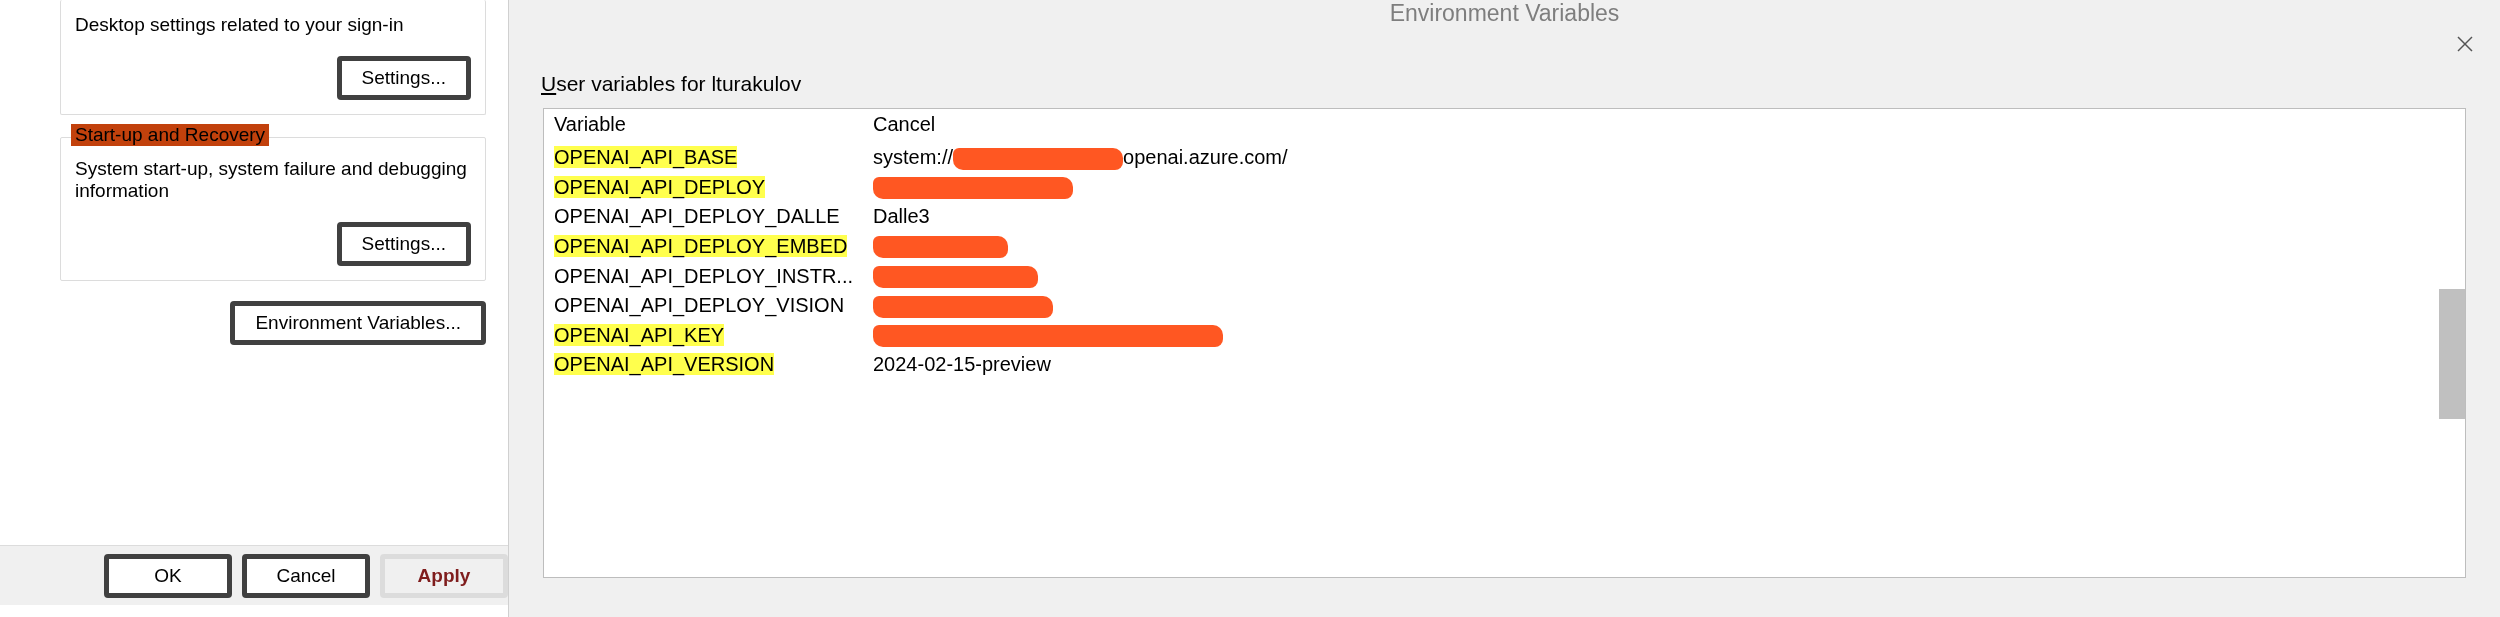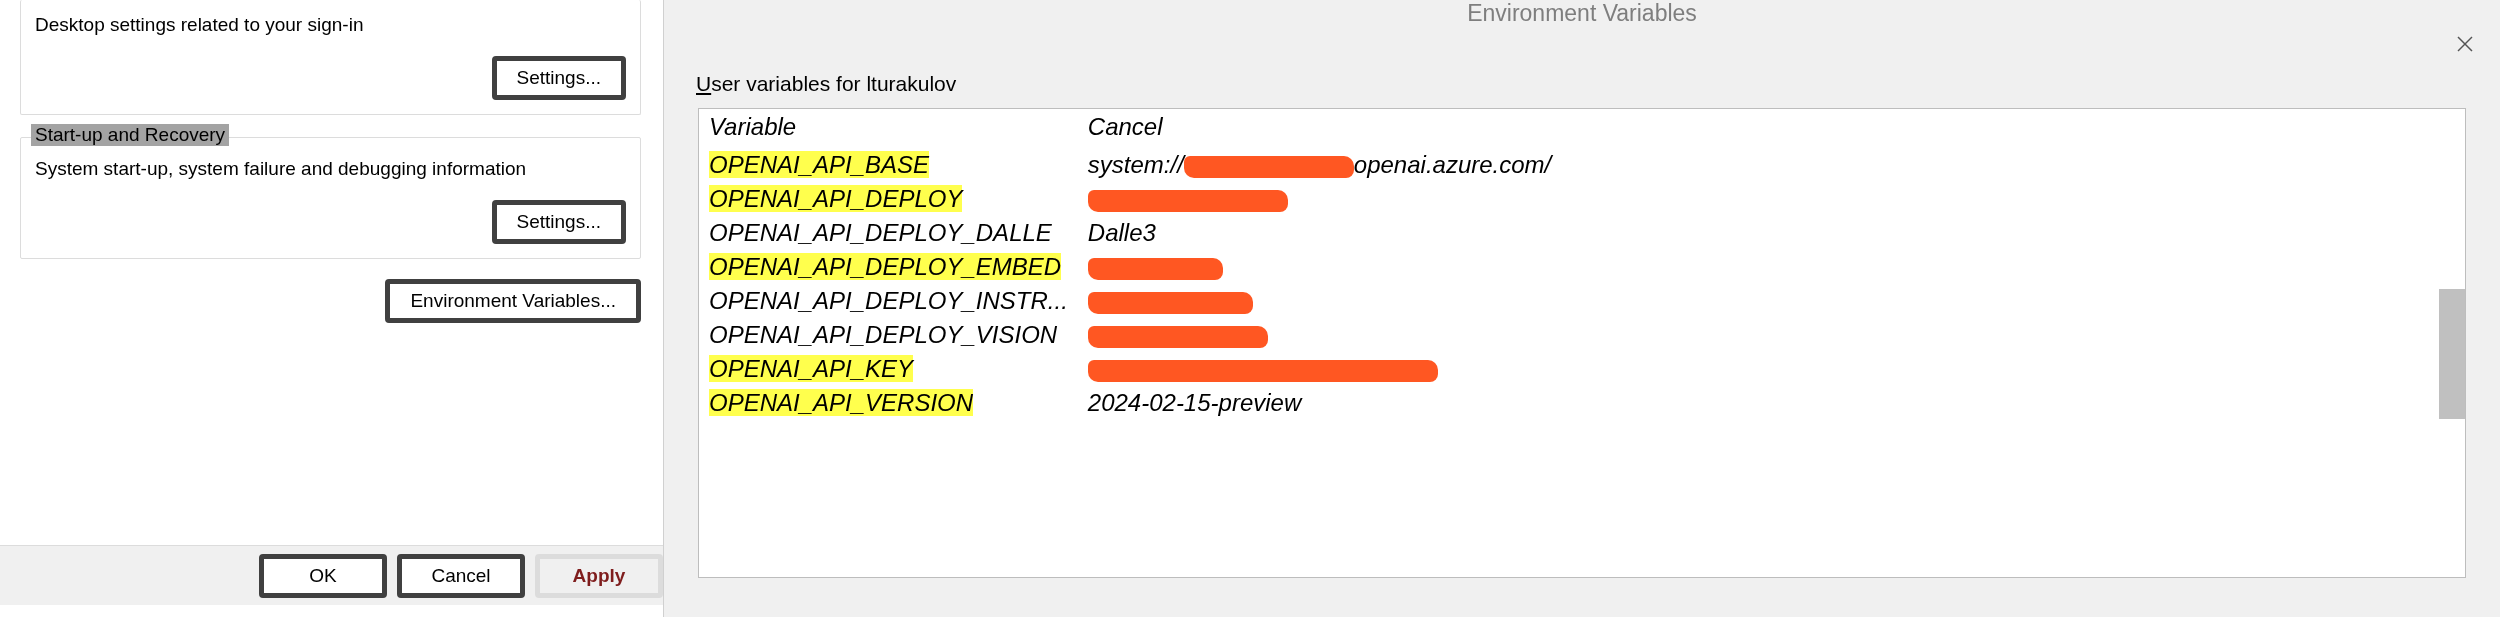--- a/index.html
+++ b/index.html
@@ -8,39 +8,40 @@
       font-size: 19px;
       background: #f0f0f0;
       width: 2500px;
       height: 617px;
       overflow: hidden;
       display: flex;
     }
 
     
     .left-panel {
-      width: 664px;
+      width: 509px;
       height: 617px;
       background: #ffffff;
       position: relative;
       border-right: 1px solid #d0d0d0;
+      padding-left: 40px;
     }
     .group-box {
       border: 1px solid #dcdcdc;
       margin: 4px 22px 8px 20px;
       padding: 0 14px 14px 14px;
       position: relative;
       border-radius: 2px;
     }
     .group-box.no-title-top { padding-top: 4px; }
     .group-title {
       position: absolute;
       top: -14px;
       left: 10px;
-      background: #a3a3a3;
+      background: #c2410c;
       padding: 0 4px;
       font-size: 19px;
     }
     .group-desc {
       font-size: 19px;
       color: #000;
       margin-top: 10px;
     }
     .btn-right-row {
       display: flex;
@@ -120,22 +121,21 @@
       margin: 8px 34px 0 34px;
       border: 1px solid #bdbdbd;
       background: #ffffff;
       height: 470px;
       overflow: hidden;
       position: relative;
     }
     .list-table {
       width: 100%;
       border-collapse: collapse;
-      font-size: 24px;
-      font-style: italic;
+      font-size: 20px;
     }
     .list-table th {
       text-align: left;
       font-weight: normal;
       padding: 4px 10px 6px 10px;
       border-bottom: 1px solid transparent;
     }
     .list-table td {
       padding: 3px 10px 3px 10px;
       white-space: nowrap;

